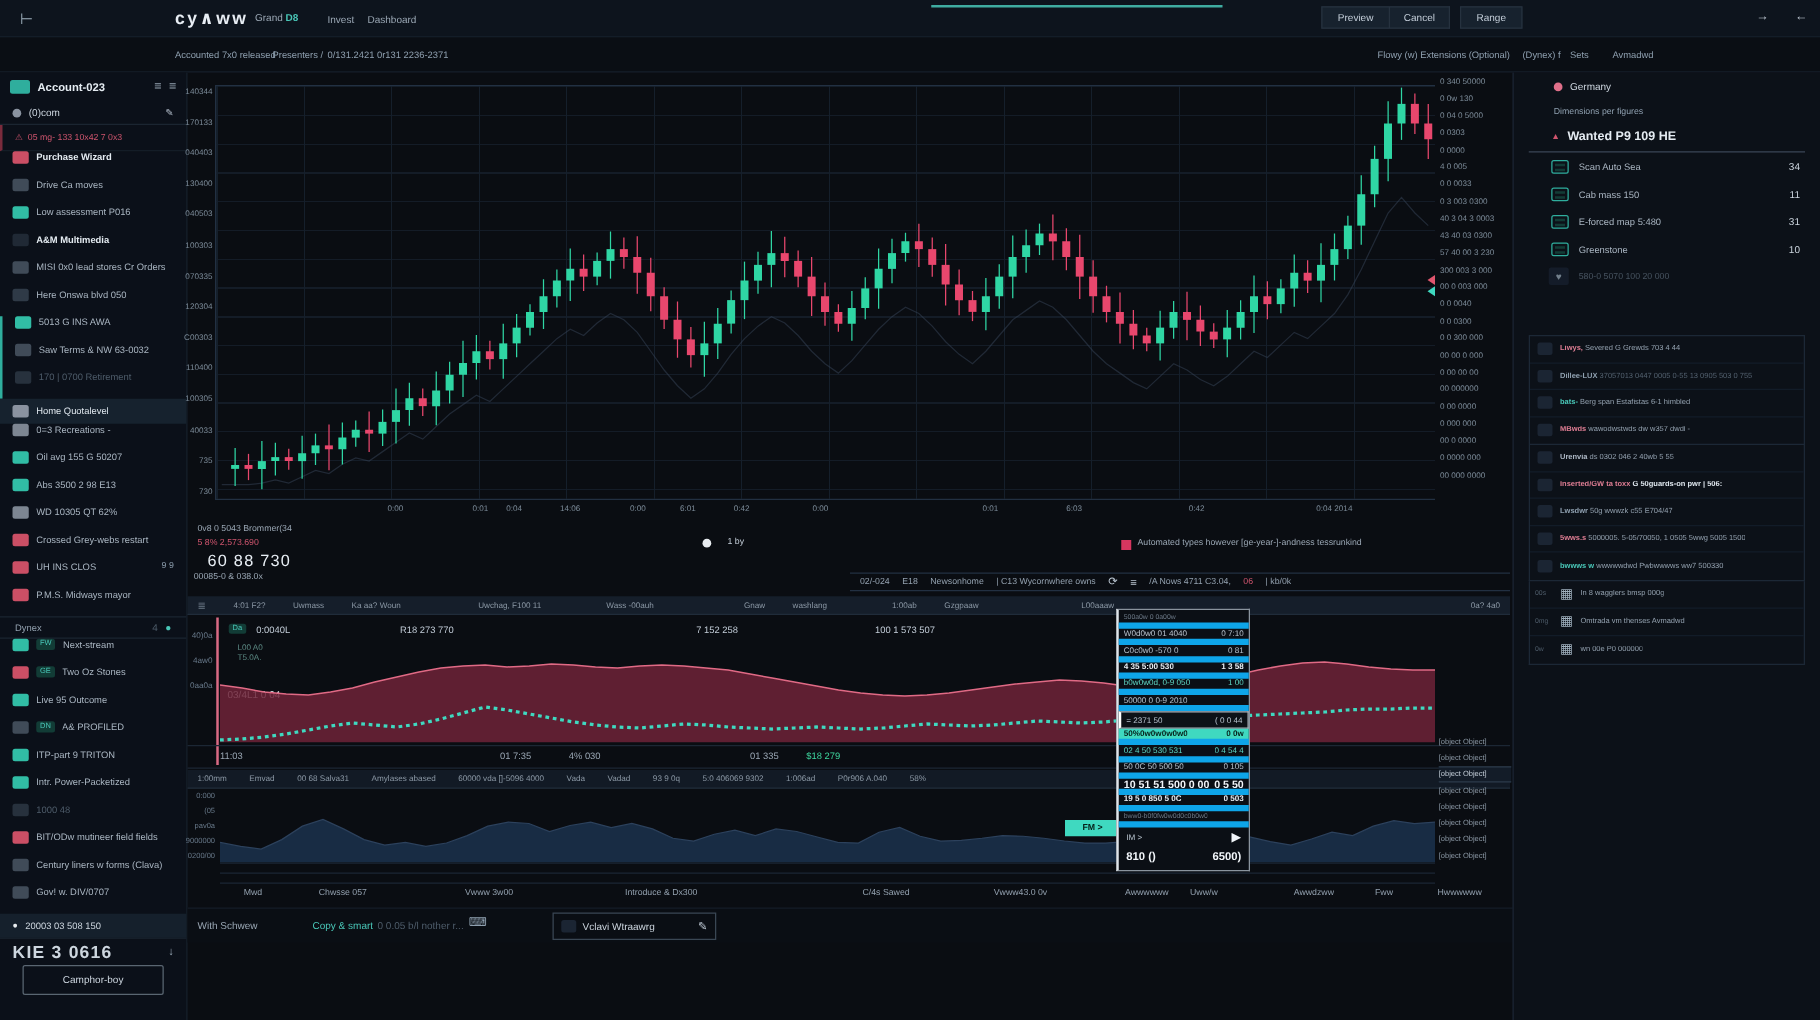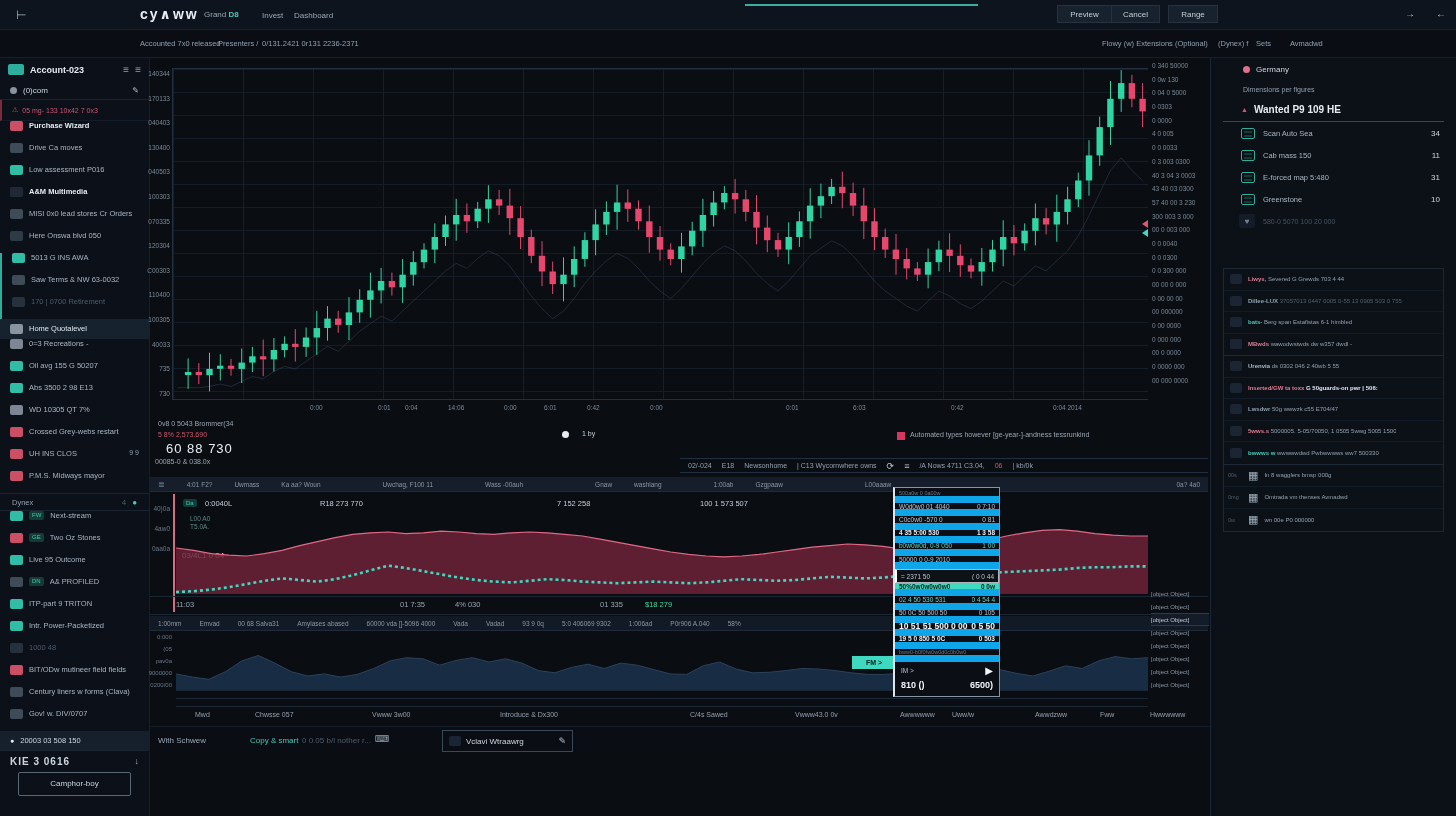--- a/index.html
+++ b/index.html
@@ -42,21 +42,21 @@
 .nav-item .pill{font-size:6px;background:#123c36;color:#49c7b8;border-radius:2px;padding:0 3px;line-height:9px}
 .nav-item .pill:empty{display:none}
 .grp-teal{border-left:2px solid #2fae9d}
 .nav-active{height:22px;display:flex;align-items:center;gap:6px;padding:0 10px;background:#16222e;cursor:pointer}
 .nav-active .lbl{font-size:7.5px;color:#dfe7ee}
 .filter-row{height:20px;display:flex;align-items:center;gap:6px;padding:0 12px;border-top:1px solid #1b2531;border-bottom:1px solid #1b2531}
 .filter-row .lb{font-size:7.5px;color:#93a1af;flex:1}
 .sel-row{height:20px;display:flex;align-items:center;gap:6px;padding:0 10px;background:#15202c;cursor:pointer}
 .sel-row .lbl{font-size:7.5px;color:#cdd6df}
 .sb-foot{height:24px;display:flex;align-items:center;padding:0 10px;border-top:1px solid #1b2531}
-.sb-foot .lb{font-size:10px;color:#cdd6df;letter-spacing:1px;flex:1;font-weight:bold}
+.sb-foot .lb{font-size:14px;color:#cdd6df;letter-spacing:1px;flex:1;font-weight:bold}
 .sb-btn{margin:auto 18px 20px 18px;height:26px;border:1px solid #5a6672;border-radius:2px;display:flex;align-items:center;justify-content:center;font-size:8px;color:#cdd6df;cursor:pointer}
 
 .plot{position:absolute;left:172px;top:68px;width:976px;height:332px;border:1px solid #223042;border-right:none;background-image:repeating-linear-gradient(to right,#151f2b 0 1px,transparent 1px 70px),repeating-linear-gradient(to bottom,#141c27 0 1px,transparent 1px 23px)}
 .ylab{position:absolute;left:144px;width:26px;text-align:right;font-size:6.5px;color:#7c8b99}
 .xlab{position:absolute;top:404px;font-size:6.5px;color:#7c8b99}
 .pscale{position:absolute;left:1152px;top:62px;width:56px;display:flex;flex-direction:column}
 .ps-row{height:13.7px;font-size:6.5px;color:#7c8b99;white-space:nowrap;overflow:hidden}
 .tri{width:0;height:0;border-top:4px solid transparent;border-bottom:4px solid transparent}
 
 .olc{position:absolute;font-size:7px;color:#9aa7b4;white-space:nowrap}
@@ -83,21 +83,21 @@
 .mhead{position:absolute;left:150px;top:616px;width:1058px;height:15px;background:#121a25;border-bottom:1px solid #202c3a;display:flex;align-items:center;gap:18px;padding:0 8px}
 .mhead span{font-size:6.5px;color:#8b98a5;white-space:nowrap}
 .msub{position:absolute;left:176px;width:972px;height:8px;border-top:1px solid #1b2634}
 .month{position:absolute;top:711px;font-size:7px;color:#93a1af;white-space:nowrap}
 
 .rcol{position:absolute;left:1151px;top:587px;width:58px;display:flex;flex-direction:column}
 .rc-row{height:13px;font-size:6px;color:#8b98a5;white-space:nowrap;overflow:hidden;display:flex;align-items:center}
 .rc-row.hl{background:#131c28;border-top:1px solid #2c3a4a;border-bottom:1px solid #2c3a4a;color:#c3cdd8}
 
 .popup{position:absolute;left:893px;top:487px;width:107px;height:210px;background:#0b0f15;border:1px solid #8a949e;border-left:2px solid #dfe5ea;z-index:9;display:flex;flex-direction:column;padding:2px 0}
-.pr{display:flex;justify-content:space-between;align-items:center;padding:0 4px;height:13.2px;border-bottom:7px solid #0ea5e9;cursor:pointer}
+.pr{display:flex;justify-content:space-between;align-items:center;padding:0 4px;height:13.2px;border-bottom:5px solid #0ea5e9;cursor:pointer}
 .pr span{font-size:6.5px;color:#b9c4cf;white-space:nowrap;overflow:hidden}
 .pr.tiny span{font-size:5.5px;color:#6b7886}
 .pr.bold span{color:#e8eef4;font-weight:bold}
 .pr.big span{font-size:8.5px;color:#f2f6fa;font-weight:bold}
 .pr.teal span{color:#5fd6c4}
 .pr.hl{background:#3fd9c0}.pr.hl span{color:#062019;font-weight:bold}
 .pr.input{border:1px solid #aeb6bf;border-left:2px solid #fff;background:#0d1217;height:14px}
 .playrow{display:flex;align-items:center;justify-content:space-between;padding:0 6px;height:16px}
 .playrow .pl{font-size:6.5px;color:#b9c4cf}
 .playrow .ptri{color:#f2f6fa;font-size:10px;cursor:pointer}
@@ -273,21 +273,21 @@
         </div>
 
         <div class="nav-item">
           <span class="icn" style="background: rgb(53, 208, 181);"></span>
           <span class="lbl">Abs 3500 2 98 E13</span>
 
         </div>
 
         <div class="nav-item">
           <span class="icn" style="background: rgb(138, 147, 160);"></span>
-          <span class="lbl">WD 10305 QT 7%</span>
+          <span class="lbl">WD 10305 QT 62%</span>
 
         </div>
 
         <div class="nav-item">
           <span class="icn" style="background: rgb(224, 86, 110);"></span>
           <span class="lbl">Crossed Grey-webs restart</span>
 
         </div>
 
         <div class="nav-item">

